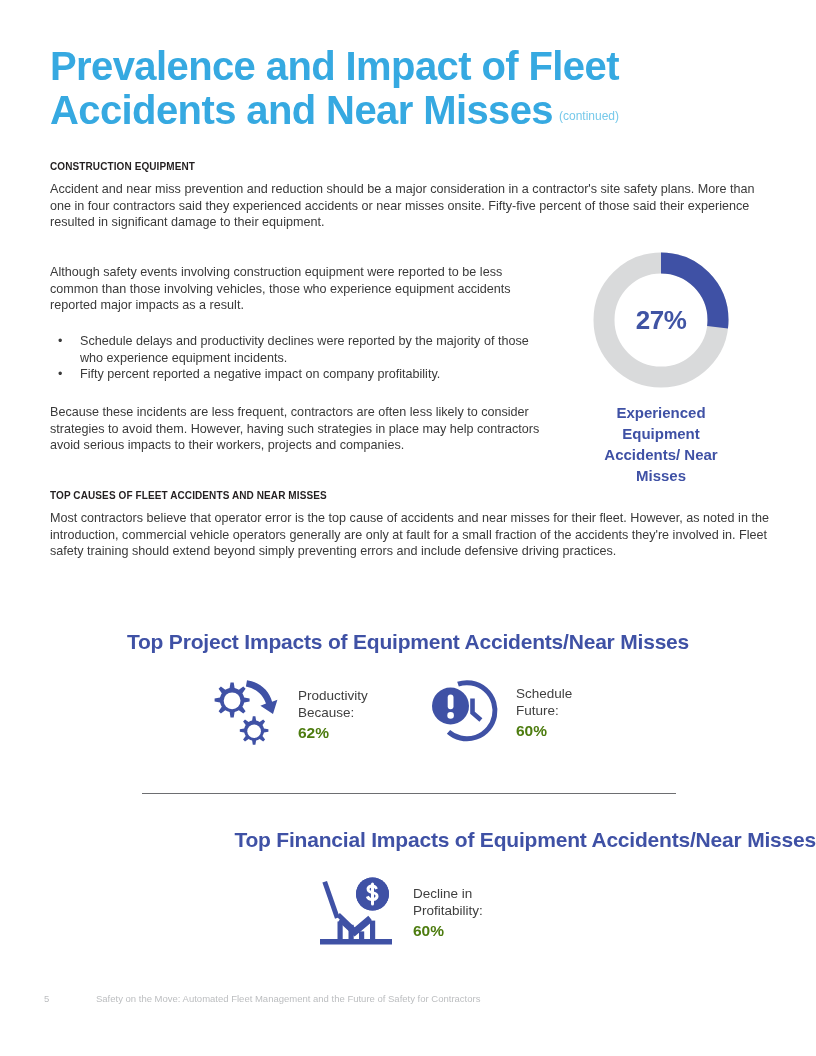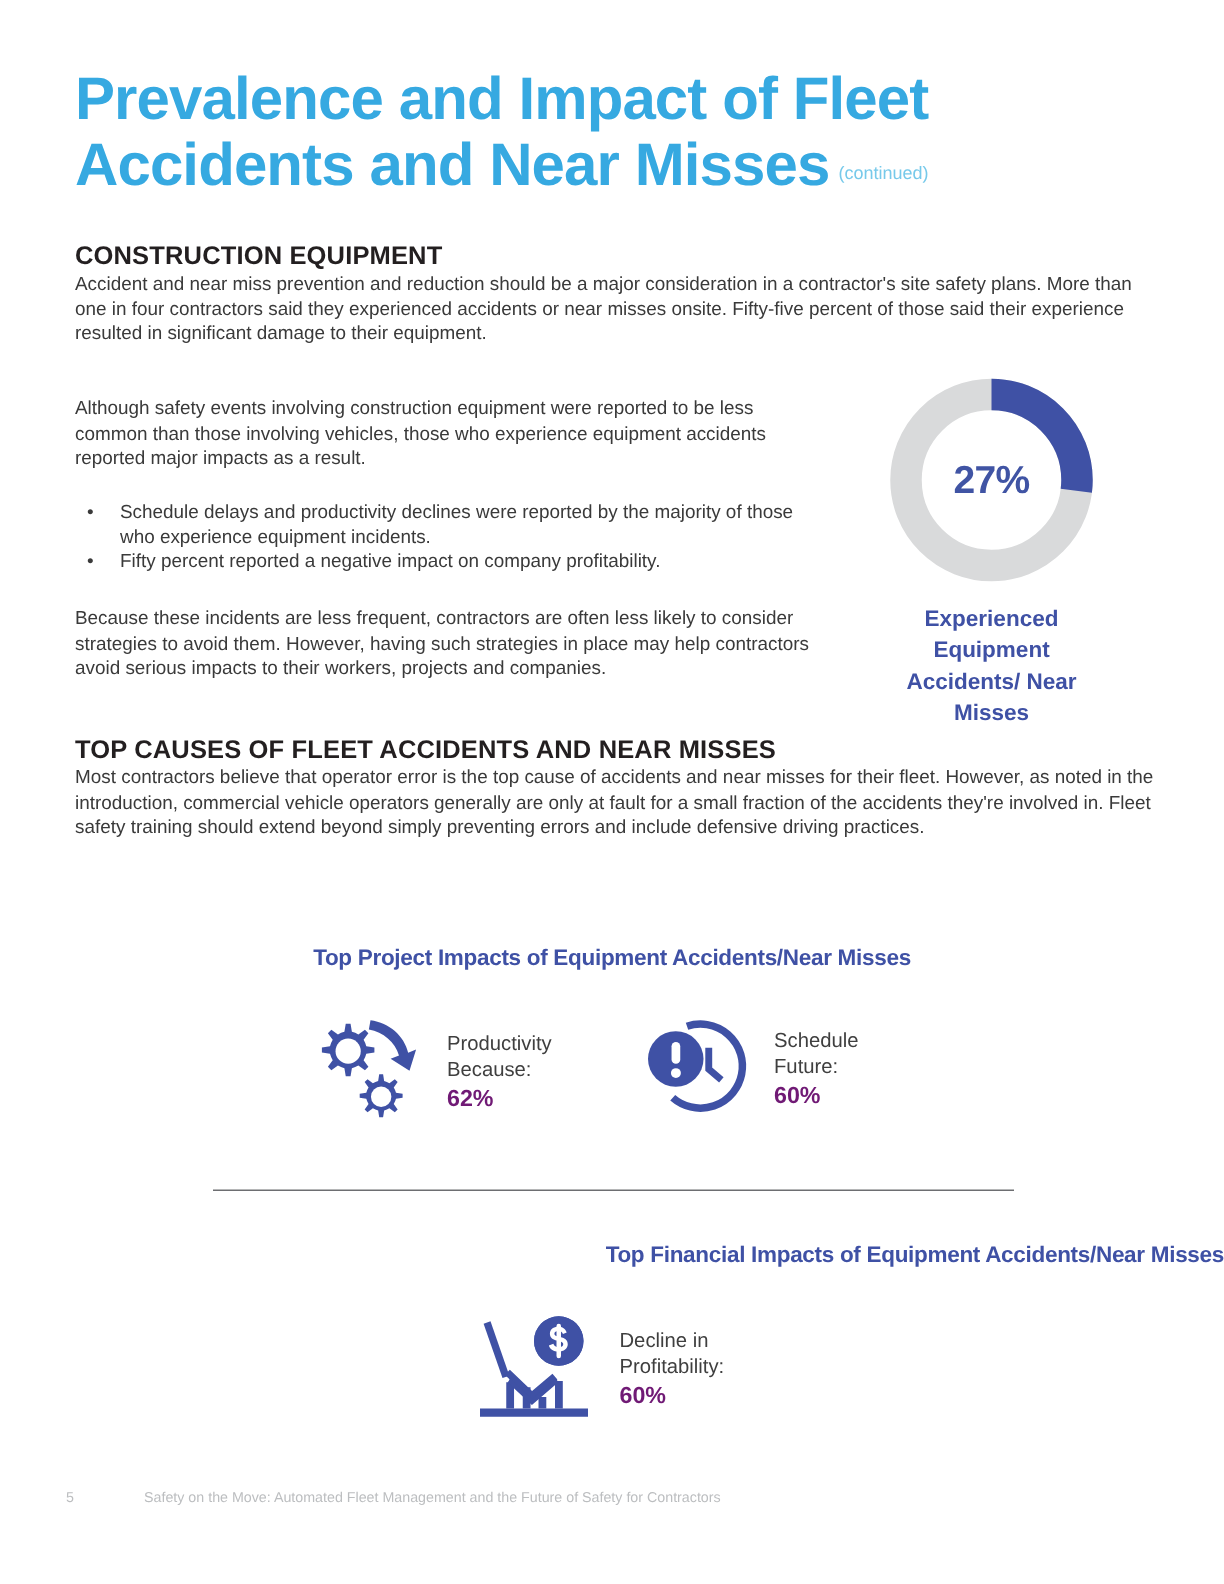--- a/index.html
+++ b/index.html
@@ -43,21 +43,21 @@
     font-weight: normal;
     white-space: nowrap;
     margin-left: 6px;
     position: relative;
     top: -4px;
   }
 
   
   .section-heading {
     position: absolute;
-    font-size: 17px;
+    font-size: 10px;
     font-weight: bold;
     color: #231f20;
     letter-spacing: 0.1px;
     margin: 0;
   }
   .para {
     position: absolute;
     font-size: 12.6px;
     line-height: 16.6px;
     color: #3a3a3a;
@@ -115,21 +115,21 @@
     font-weight: bold;
     color: #3f51a5;
   }
 
   
   .info-title {
     position: absolute;
     width: 816px;
     left: 0;
     text-align: center;
-    font-size: 15px;
+    font-size: 21px;
     font-weight: bold;
     color: #3f51a5;
     letter-spacing: -0.2px;
     margin: 0;
   }
   .divider {
     position: absolute;
     left: 142px;
     top: 793px;
     width: 534px;
@@ -151,21 +151,21 @@
     font-size: 13.5px;
     line-height: 17.5px;
     color: #3f3f3f;
     white-space: nowrap;
   }
   .icon-stat .pct {
     display: block;
     margin-top: 2px;
     font-size: 15.5px;
     font-weight: bold;
-    color: #701a75;
+    color: #4d7c0f;
   }
 
   
   .footer {
     position: absolute;
     left: 44px;
     top: 993px;
     font-size: 9.5px;
     color: #bcbec0;
     display: flex;

